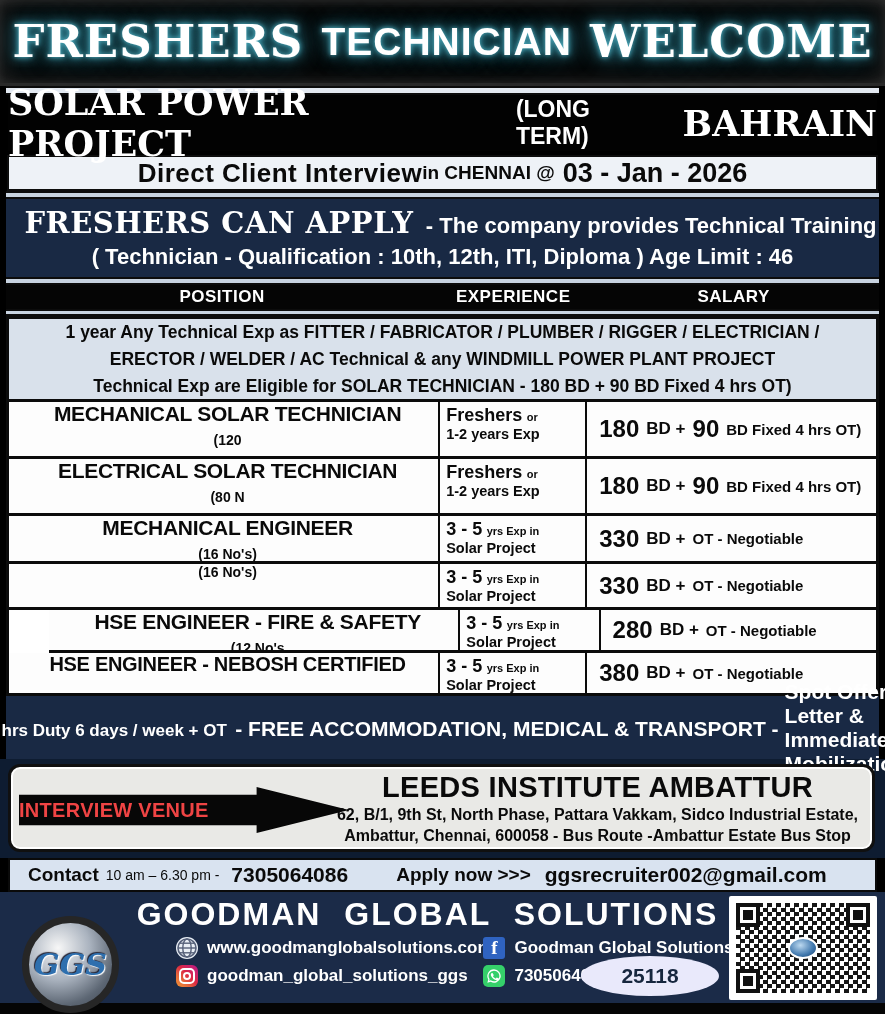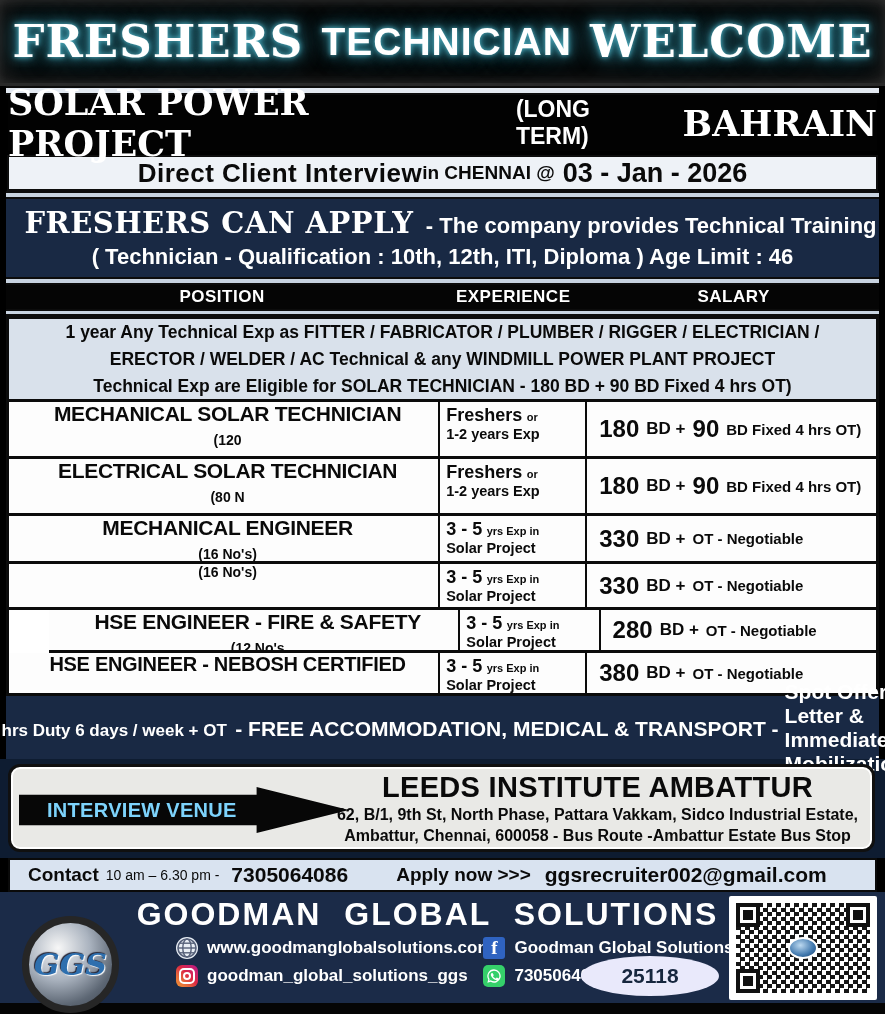--- a/index.html
+++ b/index.html
@@ -116,22 +116,22 @@
 
   
   .venue-wrap { height: 99px; background: #0e1c31; padding: 5px 10px 6px 8px; }
   .venue-box {
     height: 100%; background: #e9e9e6; border: 3px solid #101010; border-radius: 12px;
     position: relative; overflow: hidden; box-shadow: inset 0 0 0 2px #fff;
   }
   .venue-arrow {
     position: absolute; left: 8px; top: 20px; width: 330px; height: 46px; background: #070707;
     clip-path: polygon(0 17%, 72% 17%, 72% 0, 100% 50%, 72% 100%, 72% 83%, 0 83%);
-    display: flex; align-items: center; padding-left: 28px;
-    color: #7dd3fc; font-weight: bold; font-size: 20px; letter-spacing: 0.3px;
+    display: flex; align-items: center; padding-left: 0;
+    color: #ef4444; font-weight: bold; font-size: 20px; letter-spacing: 0.3px;
   }
   .venue-text { padding: 4px 8px 0 320px; text-align: center; color: #0a0a0a; }
   .venue-name { font-weight: bold; font-size: 29px; letter-spacing: 0.3px; }
   .venue-addr { font-weight: bold; font-size: 16px; line-height: 21px; }
 
   
   .contact-bar {
     height: 34px; margin: 0 8px; background: #d9e3f0; border: 2px solid #0a0a0a;
     display: flex; align-items: center; padding: 0 18px; color: #0a0a0a; white-space: nowrap;
   }

